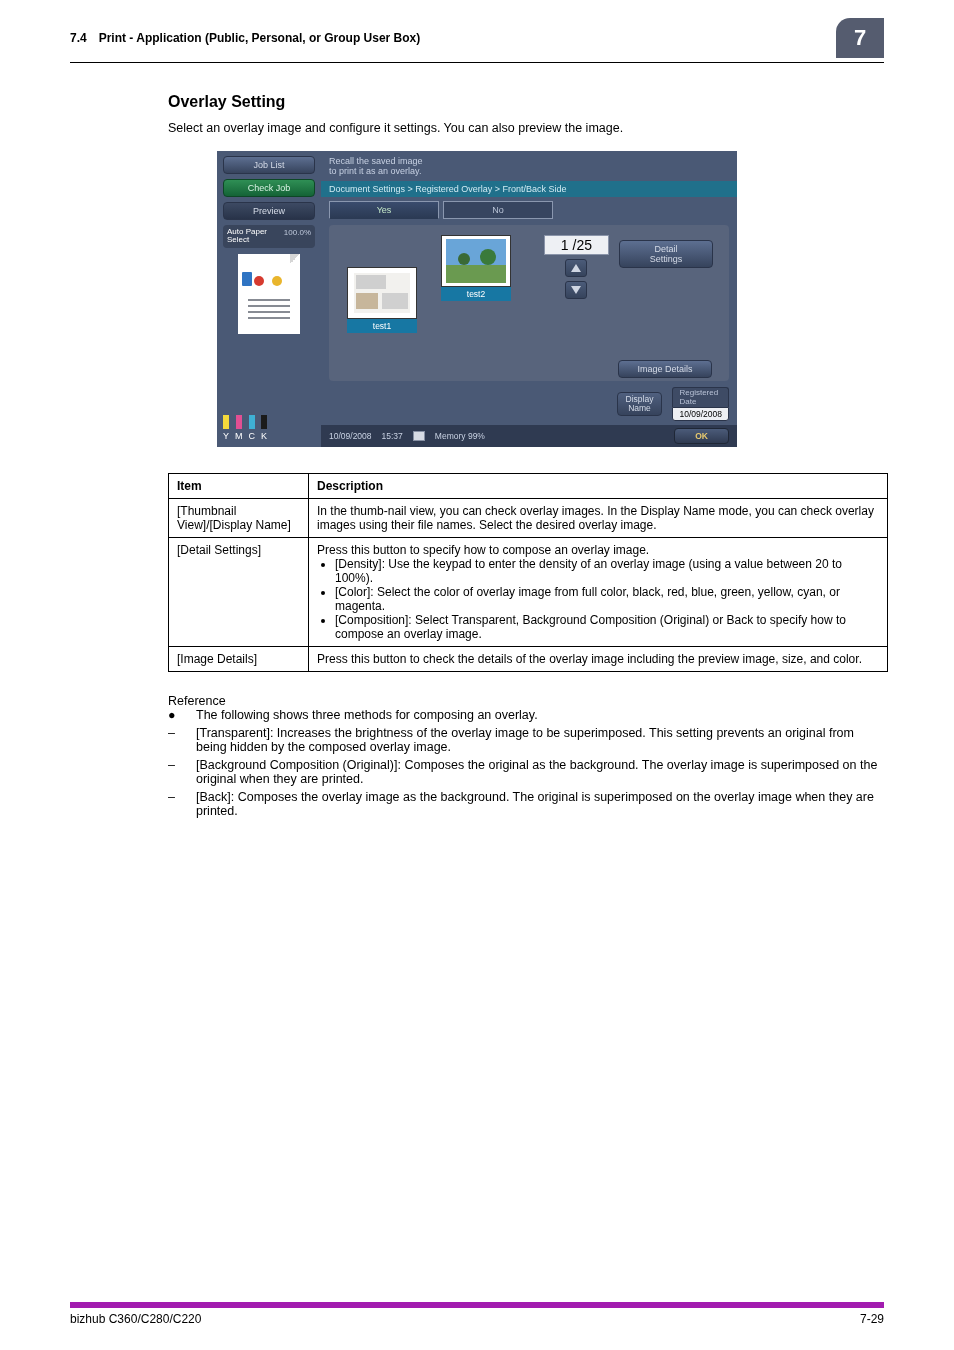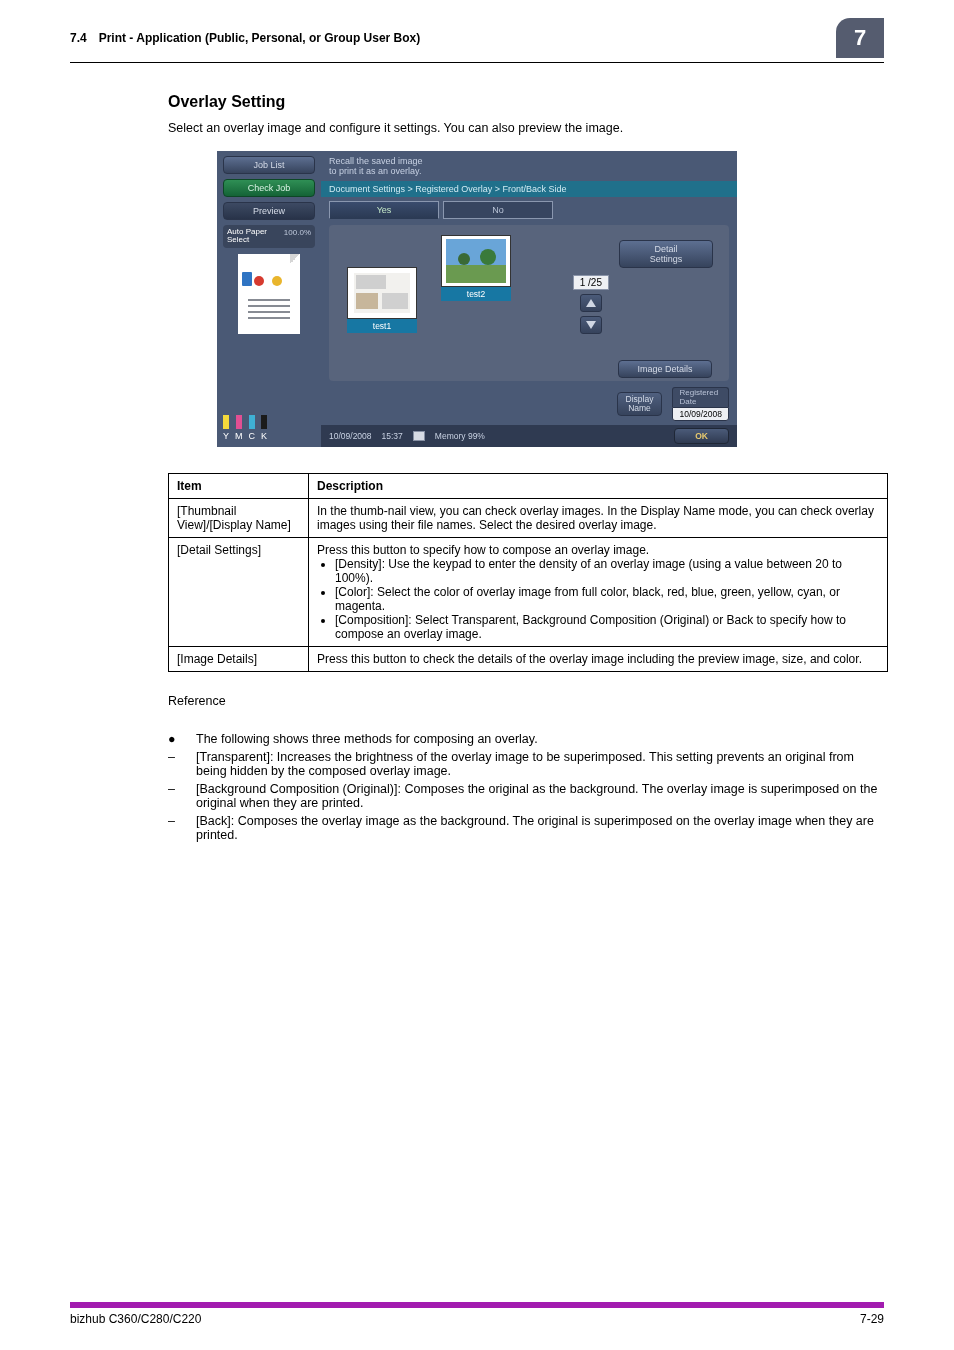--- a/index.html
+++ b/index.html
@@ -133,21 +133,21 @@
       display:flex; align-items:center; justify-content:center; overflow:hidden;
     }
     .thumb-tile .label {
       background:#1777a3; color:#fff; height:14px; width:70px;
       text-align:center; font-size:8.5px; line-height:14px;
     }
     .pagebox {
       position:absolute; right:120px; top:10px;
       display:flex; flex-direction:column; align-items:center; gap:4px;
     }
-    .pg-num { background:#eef0f4; border:1px solid #8a94a9; color:#000; padding:1px 6px; font-size:10px;margin-top:40px; }
+    .pg-num { background:#eef0f4; border:1px solid #8a94a9; color:#000; padding:1px 16px; font-size:14px; }
     .pg-arrow {
       width:22px; height:18px;
       background: linear-gradient(#4b5b79,#36435c);
       border:1px solid #2a344a; border-radius:3px;
       display:flex; align-items:center; justify-content:center;
     }
     .detail-btn { position:absolute; right:10px; top:10px; width:94px; text-align:center; }
     .img-details-btn {
       position:absolute; right:19px; top:204px; width:94px; text-align:center;
     }
@@ -187,21 +187,21 @@
     .ref-table th, .ref-table td {
       border: 0.5px solid #000;
       padding: 5px 8px;
       vertical-align: top;
       font-size: 12px;
       text-align: left;
     }
     .ref-table th { font-weight: bold; }
     .ref-table .col-item { width: 140px; }
     .ref-table ul { list-style: disc; margin-left: 18px; }
-    .ref-note { margin-left: 98px; font-size: 12.5px; margin-bottom: 24px; }
+    .ref-note { margin-left: 98px; font-size: 12.5px; margin-bottom: 0; }
     .bullet-list { margin-left: 98px; font-size: 12.5px; }
     .bullet-list .row { display:flex; gap: 16px; margin-bottom: 4px; }
     .bullet-list .mark { width: 12px; flex-shrink:0; }
     .footer {
       position: absolute;
       bottom: 24px; left: 70px; right: 70px;
       border-top: 6px solid #a21caf;
       padding-top: 4px;
       display:flex; justify-content:space-between;
       font-size: 12px;

